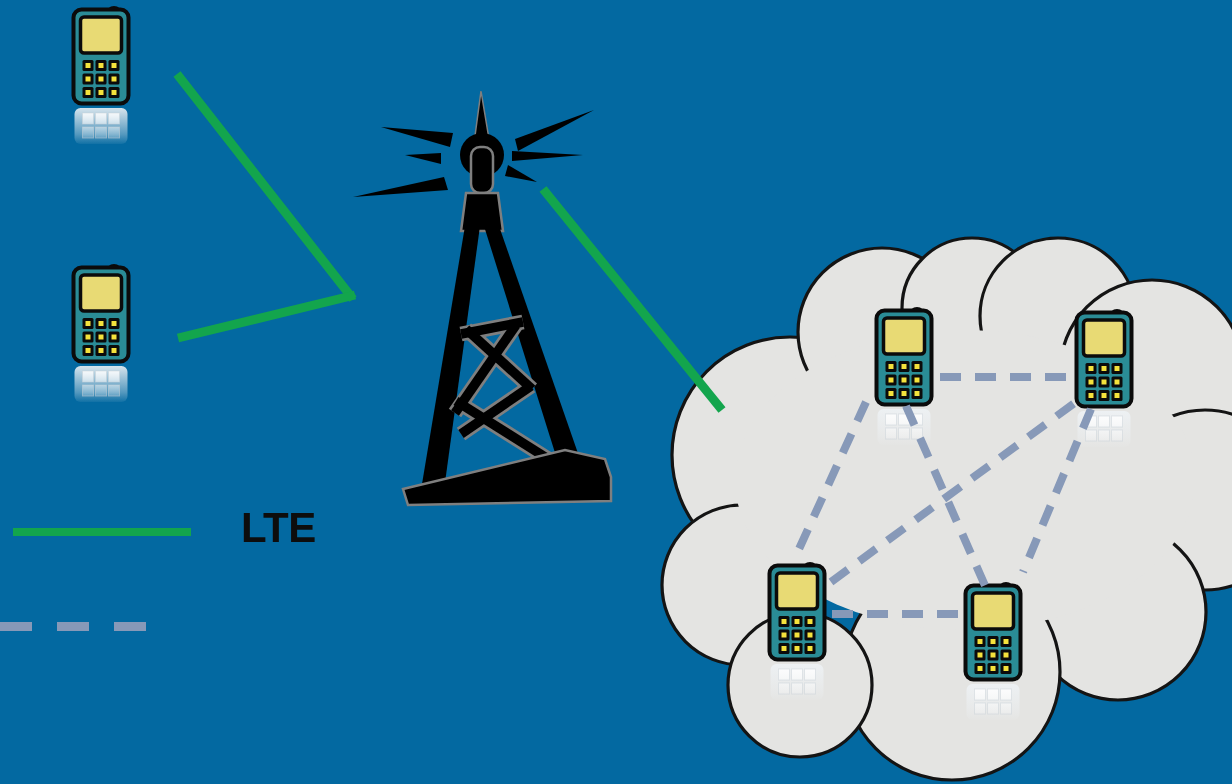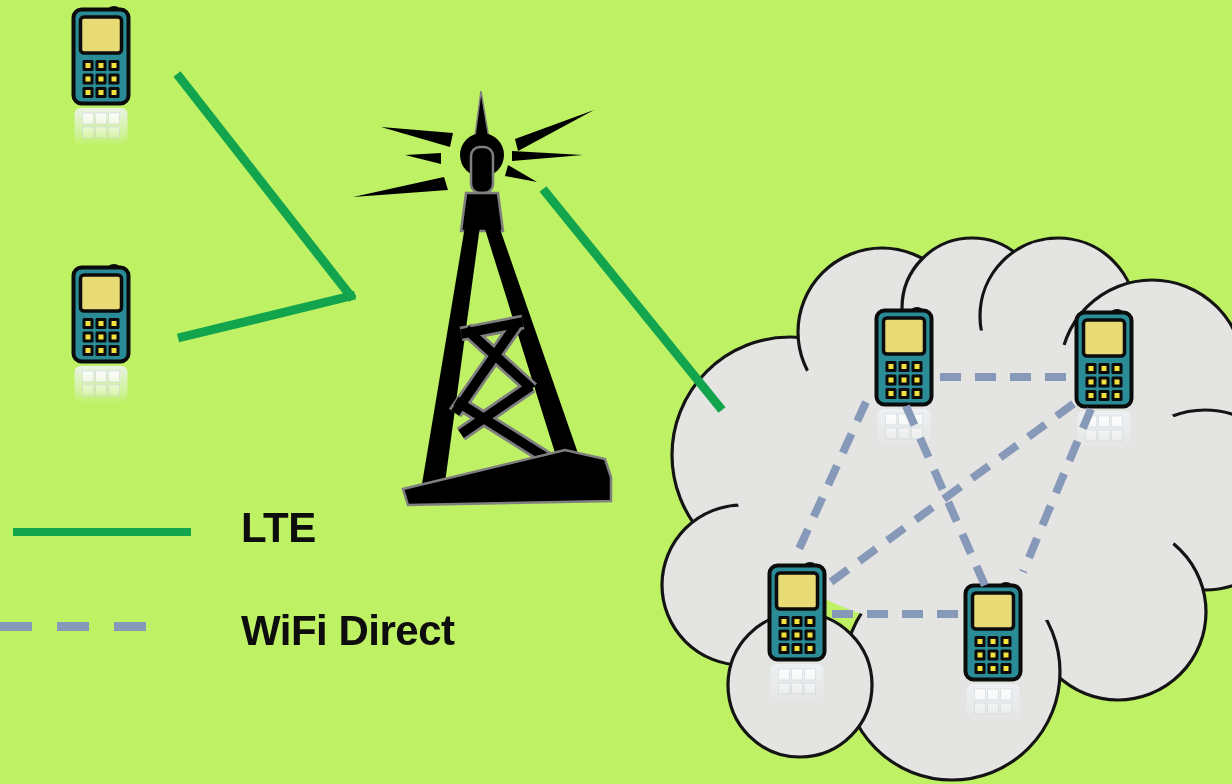--- a/index.html
+++ b/index.html
@@ -1,19 +1,19 @@
 <!DOCTYPE html>
 <html><head>
 <meta charset="utf-8">
 <style>
   html,body{margin:0;padding:0;}
   #canvas{
     position:relative;
     width:1232px;height:784px;
-    background:#bef264;
+    background:#0369a1;
     overflow:hidden;
     font-family:"Liberation Sans", sans-serif;
   }
   #scene{position:absolute;left:0;top:0;width:1232px;height:784px;display:block;}
   .legend-label{
     position:absolute;
     color:#0d0d0d;
     font-weight:bold;
     font-size:42px;
     line-height:1.05;
@@ -166,15 +166,14 @@
       <line x1="831" y1="582" x2="1084" y2="396"></line>
       <line x1="1091" y1="409" x2="1023" y2="572"></line>
       <line x1="832" y1="614" x2="960" y2="614"></line>
     </g>
   </svg>
 
   <div id="lte-swatch"></div>
   <div id="lte-label" class="legend-label">LTE</div>
 
   <div id="wifi-swatch"></div>
-  <div id="wifi-label" class="legend-label">WiFi Direct</div>
 
 </div>
 
 </body></html>

